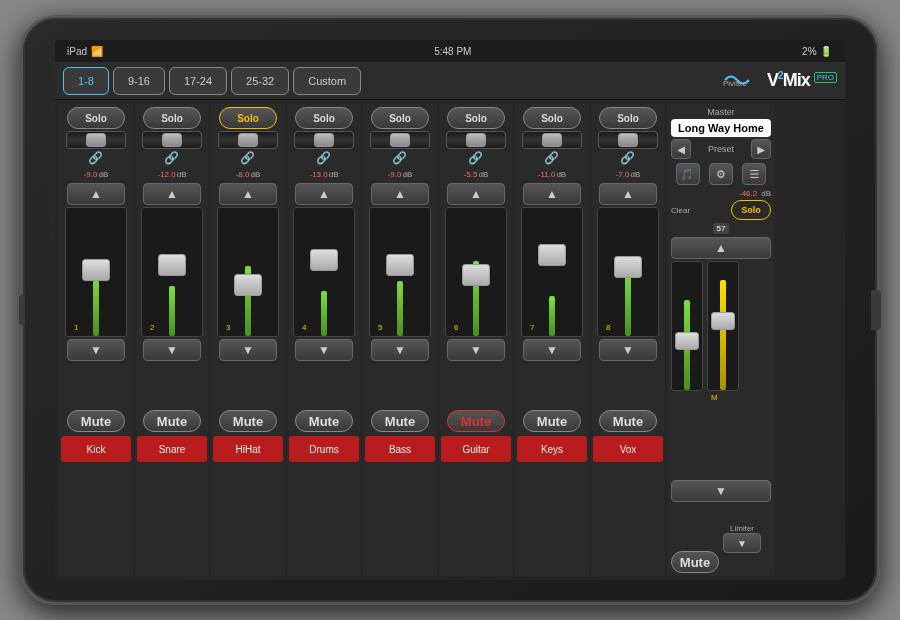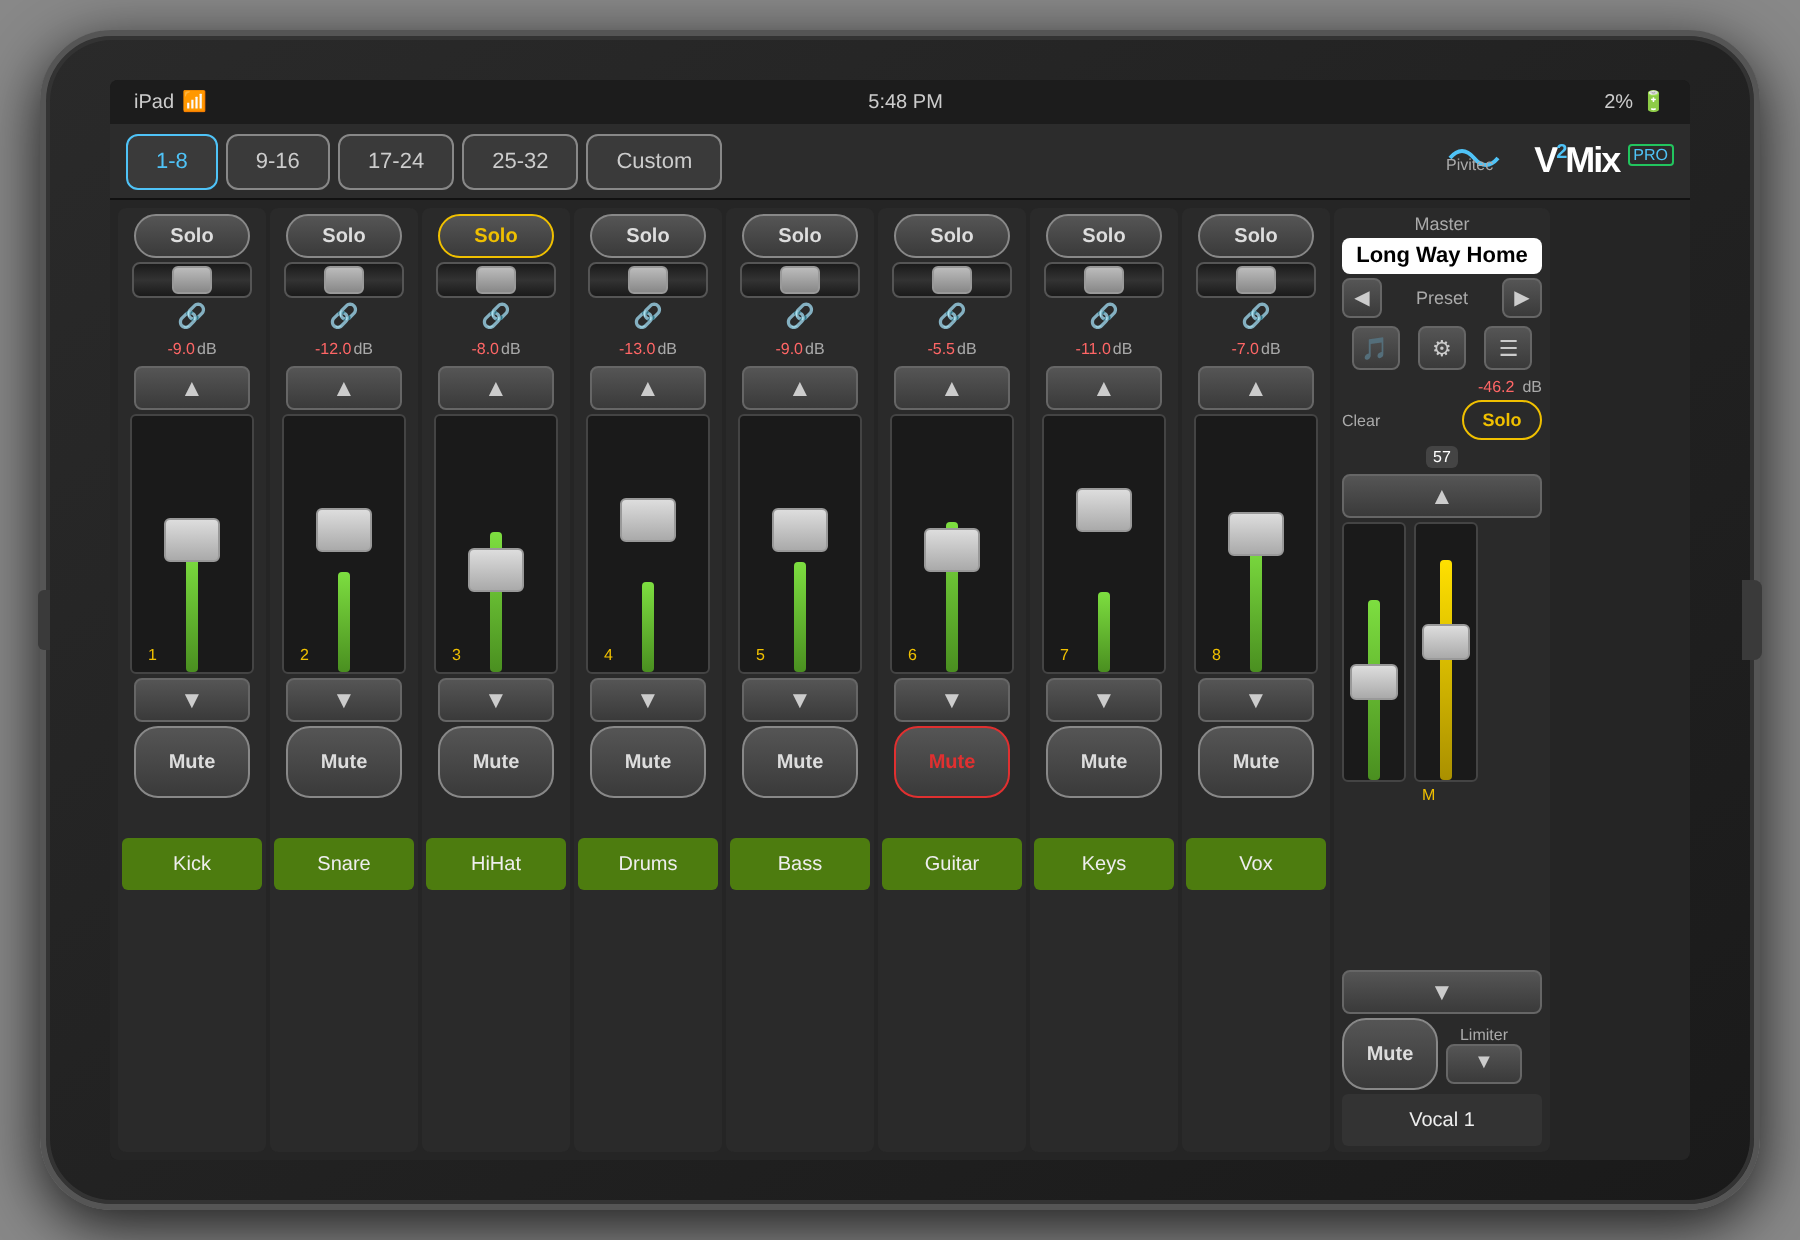--- a/index.html
+++ b/index.html
@@ -280,49 +280,50 @@
 
     .channel-number {
       font-size: 8px;
       color: #f0c000;
       align-self: flex-start;
       margin-left: 4px;
     }
 
     .mute-btn {
       width: 58px;
-      height: 36px;
+      height: 22px;
       border-radius: 12px;
       border: 1.5px solid #888;
       background: linear-gradient(180deg, #555, #3a3a3a);
       color: #ddd;
-      font-size: 10px;
+      font-size: 13px;
       font-weight: bold;
       display: flex;
       align-items: center;
       justify-content: center;
       cursor: pointer;
+      margin-top: 47px;
     }
     .mute-btn.mute-active {
       border-color: #e03030;
       color: #e03030;
     }
 
     .channel-label {
       width: 100%;
       height: 26px;
-      background: #4d7c0f;
+      background: #b91c1c;
       display: flex;
       align-items: center;
       justify-content: center;
       border-radius: 3px;
       font-size: 10px;
       color: #eee;
       font-weight: 500;
-      margin-top: 18px;
+      margin-top: 2px;
     }
 
     
     .master-panel {
       width: 108px;
       flex-shrink: 0;
       background: #2a2a2a;
       border-radius: 4px;
       padding: 3px 4px;
       display: flex;
@@ -761,18 +762,17 @@
   <div style="display:flex;align-items:center;justify-content:center;width:100%;">
     <div class="fader-down-btn" style="width:100px;">▼</div>
   </div>
   <div class="master-mute-row">
     <div class="mute-btn" style="width:48px;">Mute</div>
     <div style="display:flex;flex-direction:column;align-items:center;">
       <span class="limiter-label">Limiter</span>
       <div class="fader-down-btn" style="width:38px;height:20px;font-size:10px;">▼</div>
     </div>
   </div>
-  <div class="master-label-box">Vocal 1</div>
 </div>
       </div>
 
   </div>
 </div>
 
 </body></html>

